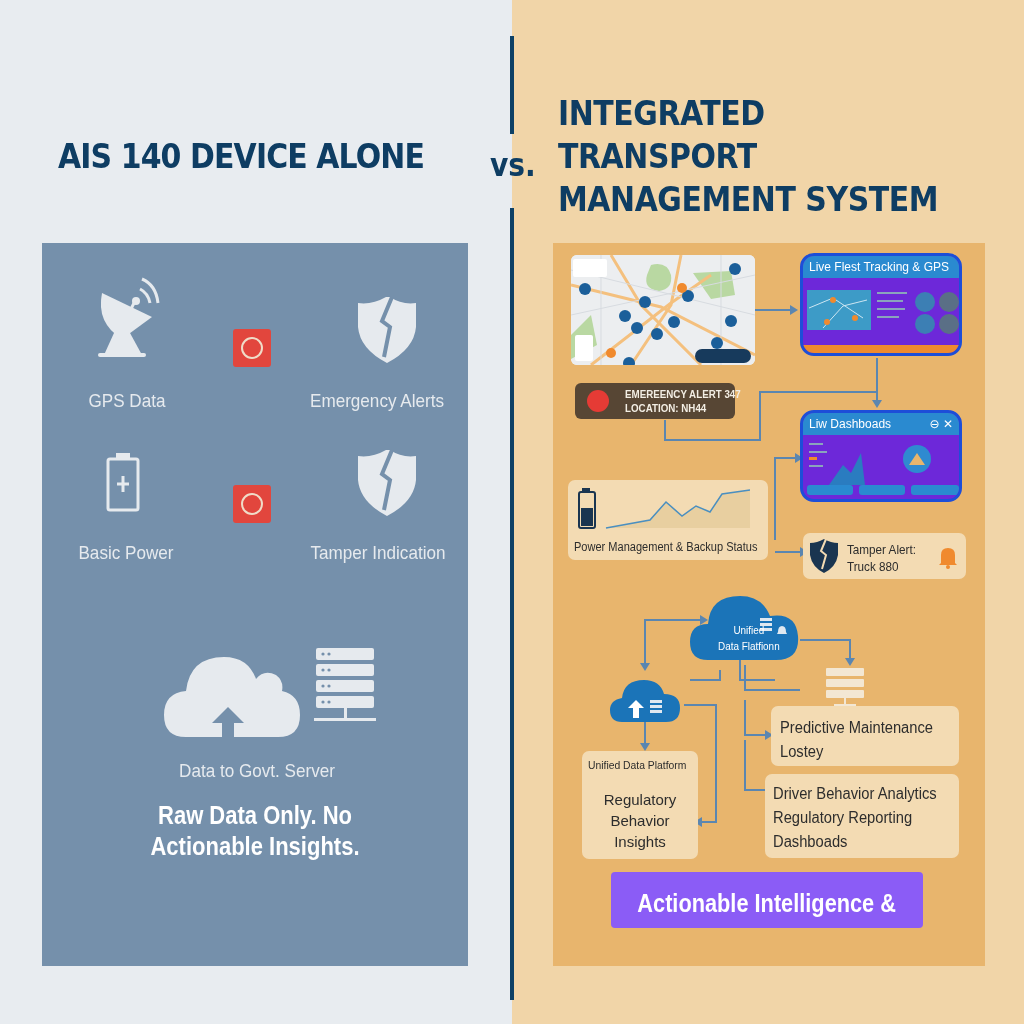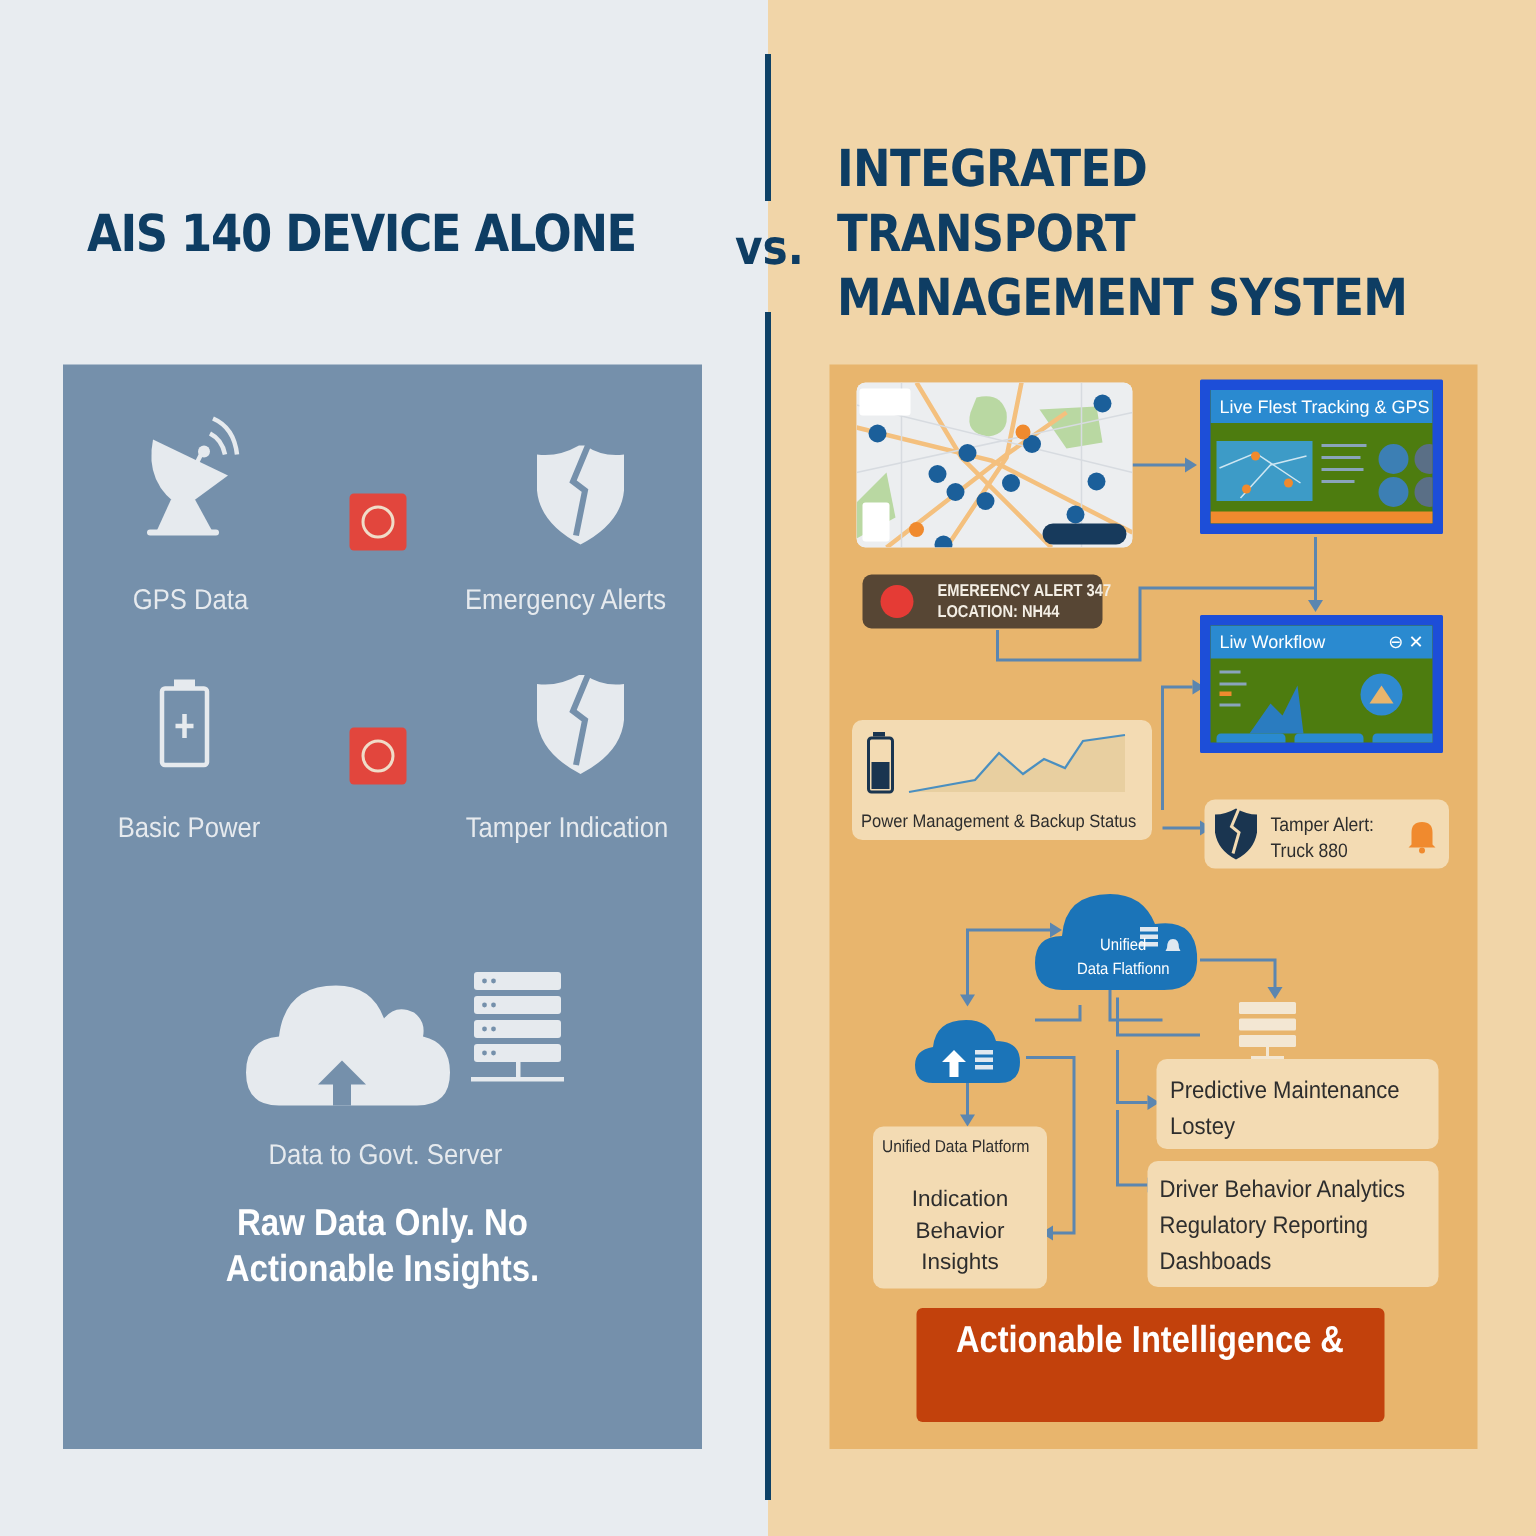--- a/index.html
+++ b/index.html
@@ -17,29 +17,29 @@
   .left-panel { position: absolute; left: 42px; top: 243px; width: 426px; height: 723px; background: #7590ab; }
   .lp-label { position: absolute; color: #e6eaee; font-size: 19px; transform: scaleX(0.9); transform-origin: center; text-align: center; white-space: nowrap; }
   .red-btn { position: absolute; width: 38px; height: 38px; background: #e2463d; border-radius: 3px; }
   .red-btn::after { content: ""; position: absolute; left: 8px; top: 8px; width: 18px; height: 18px; border: 2px solid #f0dcc8; border-radius: 50%; }
   .lp-bottom { position: absolute; left: 0; width: 426px; text-align: center; color: #ffffff; font-weight: bold; font-size: 25px; line-height: 31px; transform: scaleX(0.88); transform-origin: center; }
 
   .right-panel { position: absolute; left: 553px; top: 243px; width: 432px; height: 723px; background: #e8b56d; }
 
   .card { position: absolute; border-radius: 6px; }
   .map-card { left: 571px; top: 255px; width: 184px; height: 110px; background: #eef0f2; overflow: hidden; border-radius: 6px; }
-  .dash-card { background: #4d7c0f; border: 7px solid #1d4ed8; border-radius: 1px; overflow: hidden; }
+  .dash-card { background: #6d28d9; border: 3px solid #1d4ed8; border-radius: 14px; overflow: hidden; }
   .dash-head { height: 22px; background: #2a8ad0; color: #fff; font-size: 12px; padding: 4px 6px; white-space: nowrap; }
   .alert-card { left: 575px; top: 383px; width: 160px; height: 36px; background: #574634; border-radius: 6px; }
   .alert-dot { position: absolute; left: 12px; top: 7px; width: 22px; height: 22px; background: #e53b35; border-radius: 50%; }
   .alert-text { position: absolute; left: 50px; top: 4px; color: #f3eee4; font-size: 11.5px; line-height: 14px; font-weight: bold; white-space: nowrap; transform: scaleX(0.85); transform-origin: left top; }
   .pale-card { background: #f3dbb3; border-radius: 7px; }
   .pale-text { position: absolute; color: #2d2d2d; white-space: nowrap; transform-origin: left top; }
 
-  .cta { position: absolute; left: 611px; top: 872px; width: 312px; height: 76px; background: #c2410c; border-radius: 4px; color: #fff; font-weight: bold; font-size: 25px; line-height: 30px; text-align: center; padding-top: 6px; }
+  .cta { position: absolute; left: 611px; top: 872px; width: 312px; height: 56px; background: #8b5cf6; border-radius: 4px; color: #fff; font-weight: bold; font-size: 25px; line-height: 30px; text-align: center; padding-top: 16px; }
   .cta span { display: inline-block; transform: scaleX(0.87); }
 
   svg.abs { position: absolute; overflow: visible; }
 </style>
 </head>
 <body>
 
 <div class="left-bg"></div>
 <div class="right-bg"></div>
 <div class="divider" style="top:36px;height:98px;"></div>
@@ -220,21 +220,21 @@
 <div class="card alert-card">
   <div class="alert-dot"></div>
   <div class="alert-text">
     <div>EMEREENCY ALERT 347</div>
     <div>LOCATION: NH44</div>
   </div>
 </div>
 
 <div class="card dash-card" style="left:800px;top:410px;width:162px;height:92px;">
   <div class="dash-head">
-    <span>Liw Workflow</span>
+    <span>Liw Dashboads</span>
     <span style="float:right;">⊖ ✕</span>
   </div>
   <svg width="162" height="64" viewBox="0 0 162 64">
     <g fill="#8aa4bc">
         <rect x="6" y="8" width="14" height="2"></rect>
         <rect x="6" y="16" width="18" height="2"></rect>
         <rect x="6" y="30" width="14" height="2"></rect>
       </g>
     <rect x="6" y="22" width="8" height="3" fill="#f08a2e"></rect>
     <path d="M26 50 L40 30 L48 38 L58 18 L62 50 Z" fill="#2a7cc0"></path>
@@ -296,21 +296,21 @@
   <rect x="0" y="0" width="38" height="8" rx="1" fill="#f3e7d3"></rect>
   <rect x="0" y="11" width="38" height="8" rx="1" fill="#f3e7d3"></rect>
   <rect x="0" y="22" width="38" height="8" rx="1" fill="#f3e7d3"></rect>
   <rect x="18" y="30" width="2" height="6" fill="#f3e7d3"></rect>
   <rect x="8" y="36" width="22" height="2" fill="#f3e7d3"></rect>
 </svg>
 
 <div class="card pale-card" style="left:582px;top:751px;width:116px;height:108px;padding-left:16px;">
   <div class="pale-text" style="left:6px;top:8px;font-size:11.5px;transform:scaleX(0.9);">Unified Data Platform</div>
   <div style="position:absolute;left:0;top:38px;width:116px;text-align:center;font-size:15px;line-height:21px;color:#2d2d2d;">
-    <div>Indication</div>
+    <div>Regulatory</div>
     <div>Behavior</div>
     <div>Insights</div>
   </div>
 </div>
 
 <div class="card pale-card" style="left:771px;top:706px;width:188px;height:60px;">
   <div class="pale-text" style="left:9px;top:10px;font-size:16px;line-height:24px;transform:scaleX(0.92);">
     <div>Predictive Maintenance</div>
     <div>Lostey</div>
   </div>

